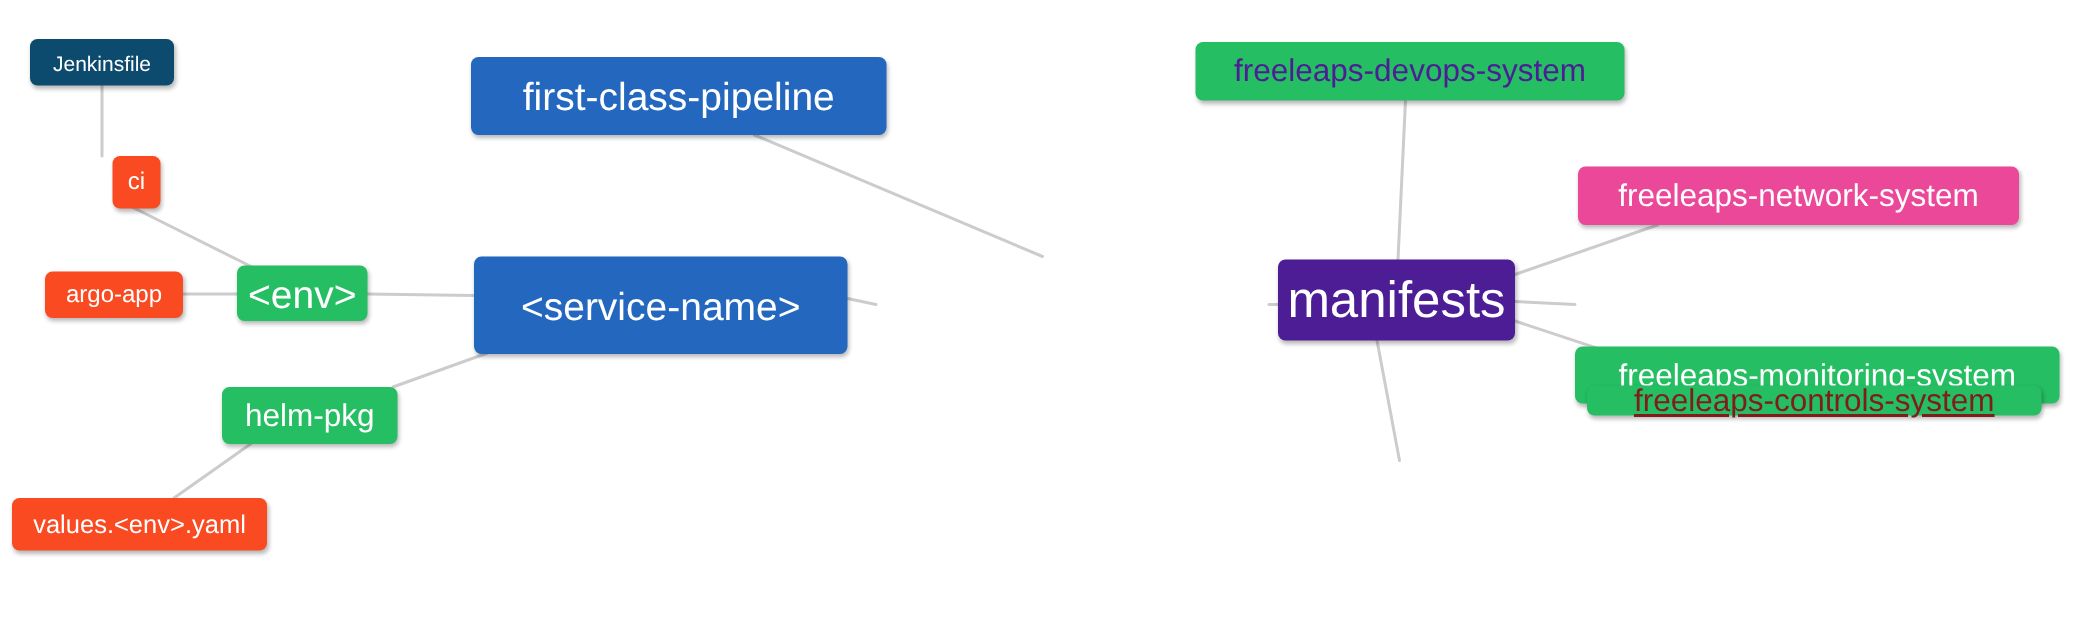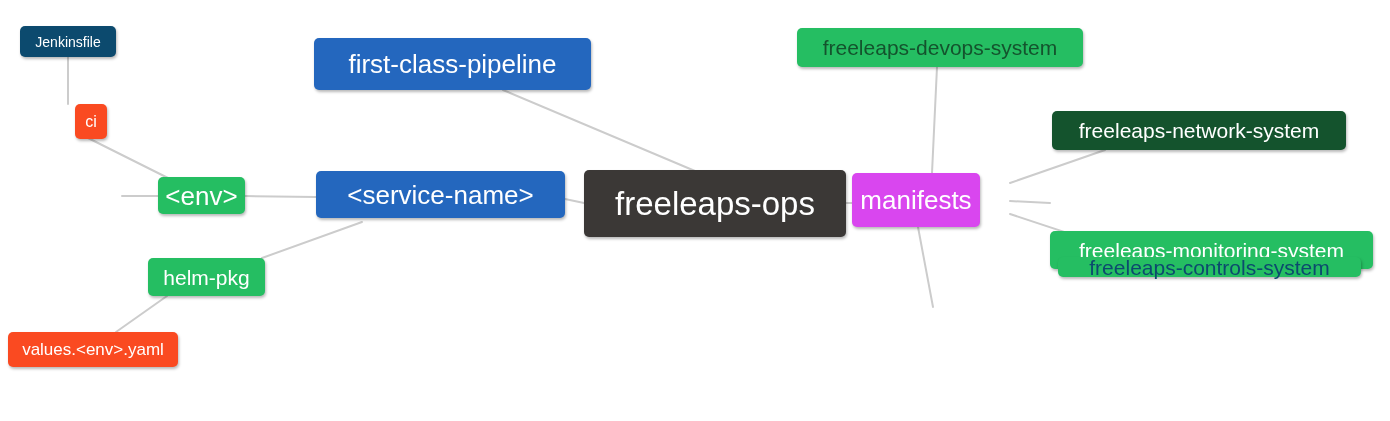--- a/index.html
+++ b/index.html
@@ -53,24 +53,24 @@
       <line x1="846" y1="203" x2="852" y2="203" stroke="#CCCCCC" stroke-width="2" stroke-linecap="round"></line>
       <line x1="932" y1="173" x2="937" y2="67" stroke="#CCCCCC" stroke-width="2" stroke-linecap="round"></line>
       <line x1="1010" y1="183" x2="1105" y2="150" stroke="#CCCCCC" stroke-width="2" stroke-linecap="round"></line>
       <line x1="1010" y1="201" x2="1050" y2="203" stroke="#CCCCCC" stroke-width="2" stroke-linecap="round"></line>
       <line x1="1010" y1="214" x2="1140" y2="257" stroke="#CCCCCC" stroke-width="2" stroke-linecap="round"></line>
       <line x1="918" y1="227" x2="933" y2="307" stroke="#CCCCCC" stroke-width="2" stroke-linecap="round"></line>
     </svg>
 
 <div class="node" style="left: 20px; top: 26px; width: 96px; height: 31px; font-size: 14px; background: #0c4a6e; color: rgb(255, 255, 255);">Jenkinsfile</div>
     <div class="node" style="left: 54px; top: 104px; width: 32px; height: 35px; font-size: 16px; background: rgb(250, 74, 33); color: rgb(255, 255, 255); margin-left: 21px;">ci</div>
+    <div class="node" style="left: 30px; top: 181px; width: 92px; height: 31px; font-size: 16px; background: rgb(250, 74, 33); color: rgb(255, 255, 255);">argo-app</div>
     <div class="node" style="left: 158px; top: 177px; width: 87px; height: 37px; font-size: 26px; background: rgb(37, 190, 98); color: rgb(255, 255, 255);">&lt;env&gt;</div>
     <div class="node" style="left: 148px; top: 258px; width: 117px; height: 38px; font-size: 21px; background: rgb(37, 190, 98); color: rgb(255, 255, 255);">helm-pkg</div>
     <div class="node" style="left: 8px; top: 332px; width: 170px; height: 35px; font-size: 17px; background: rgb(250, 74, 33); color: rgb(255, 255, 255); text-align: right;">values.&lt;env&gt;.yaml</div>
     <div class="node" style="left: 314px; top: 38px; width: 277px; height: 52px; font-size: 26px; background: rgb(36, 103, 190); color: rgb(255, 255, 255);">first-class-pipeline</div>
-    <div class="node" style="left: 316px; top: 171px; width: 249px; height: 47px; font-size: 26px; background: rgb(36, 103, 190); color: rgb(255, 255, 255);">&lt;service-name&gt;</div>
-    <div class="node" style="left: 584px; top: 170px; width: 262px; height: 67px; font-size: 33px; background: rgb(59, 56, 54); color: rgb(255, 255, 255);">freeleaps-ops</div>
-    <div class="node" style="left: 852px; top: 173px; width: 128px; height: 54px; font-size: 26px; background: #d946ef; color: rgb(255, 255, 255);">manifests</div>
-    <div class="node" style="left: 797px; top: 28px; width: 286px; height: 39px; font-size: 21px; background: rgb(37, 190, 98); color: #14532d;">freeleaps-devops-system</div>
-    <div class="node" style="left: 1052px; top: 111px; width: 294px; height: 39px; font-size: 21px; background: #14532d; color: rgb(255, 255, 255);">freeleaps-network-system</div>
+    <div class="node" style="left: 316px; top: 171px; width: 249px; height: 65px; font-size: 26px; background: rgb(36, 103, 190); color: rgb(255, 255, 255);">&lt;service-name&gt;</div>
+    <div class="node" style="left: 852px; top: 173px; width: 158px; height: 54px; font-size: 34px; background: #4c1d95; color: rgb(255, 255, 255);">manifests</div>
+    <div class="node" style="left: 797px; top: 28px; width: 286px; height: 39px; font-size: 21px; background: rgb(37, 190, 98); color: #4c1d95;">freeleaps-devops-system</div>
+    <div class="node" style="left: 1052px; top: 111px; width: 294px; height: 39px; font-size: 21px; background: #ec4899; color: rgb(255, 255, 255);">freeleaps-network-system</div>
     <div class="node" style="left: 1050px; top: 185px; width: 323px; height: 38px; font-size: 21px; background: rgb(37, 190, 98); color: rgb(255, 255, 255); margin-top: 46px;">freeleaps-monitoring-system</div>
-    <div class="node" style="left: 1058px; top: 257px; width: 303px; height: 20px; font-size: 21px; background: rgb(37, 190, 98); color: #0c4a6e;">freeleaps-controls-system</div>
+    <div class="node" style="left: 1058px; top: 257px; width: 303px; height: 20px; font-size: 21px; background: rgb(37, 190, 98); color: #7f1d1d; text-decoration: underline;">freeleaps-controls-system</div>
   </div>
 
 </body></html>

